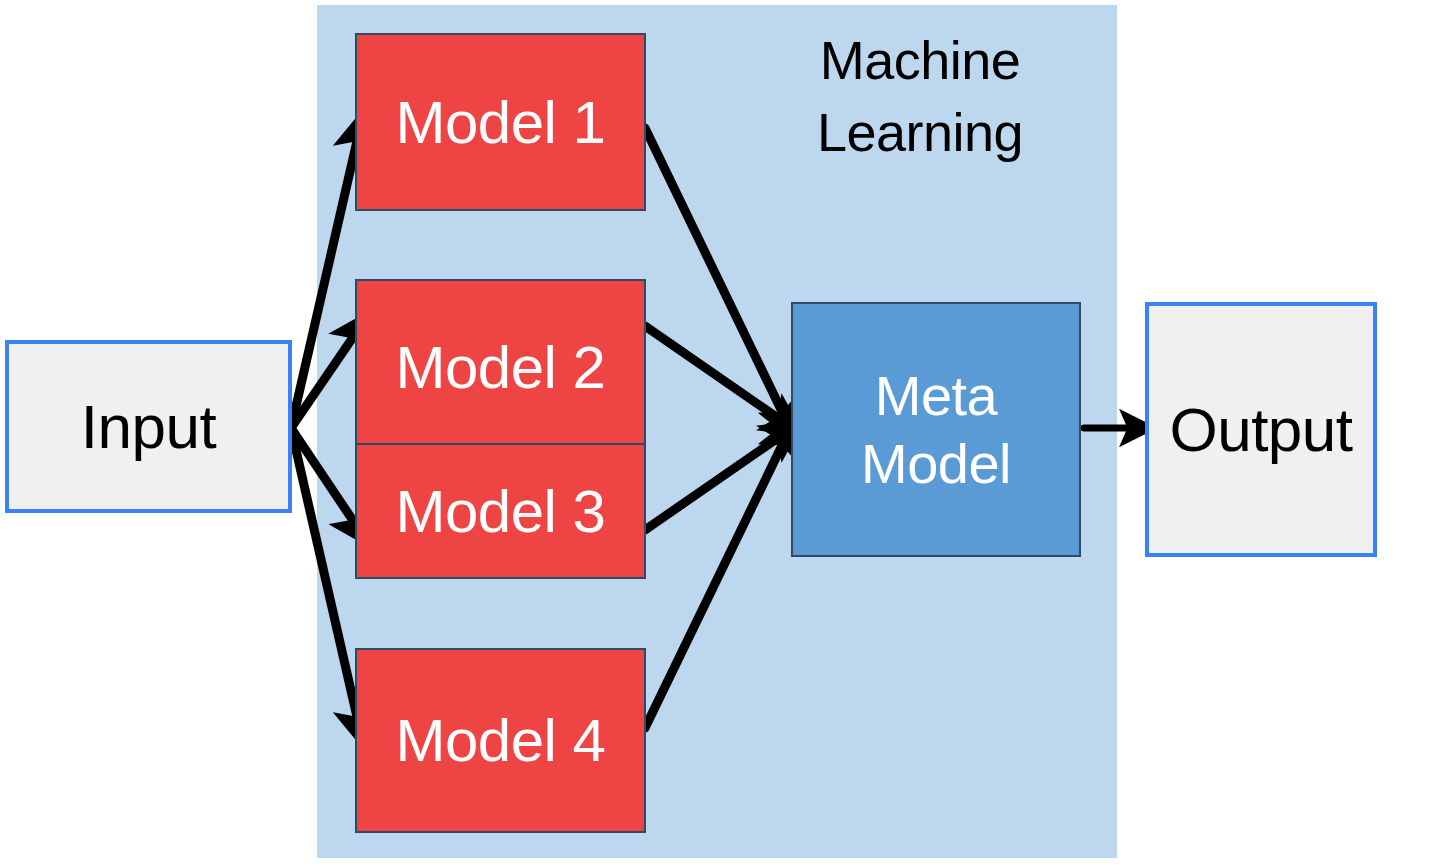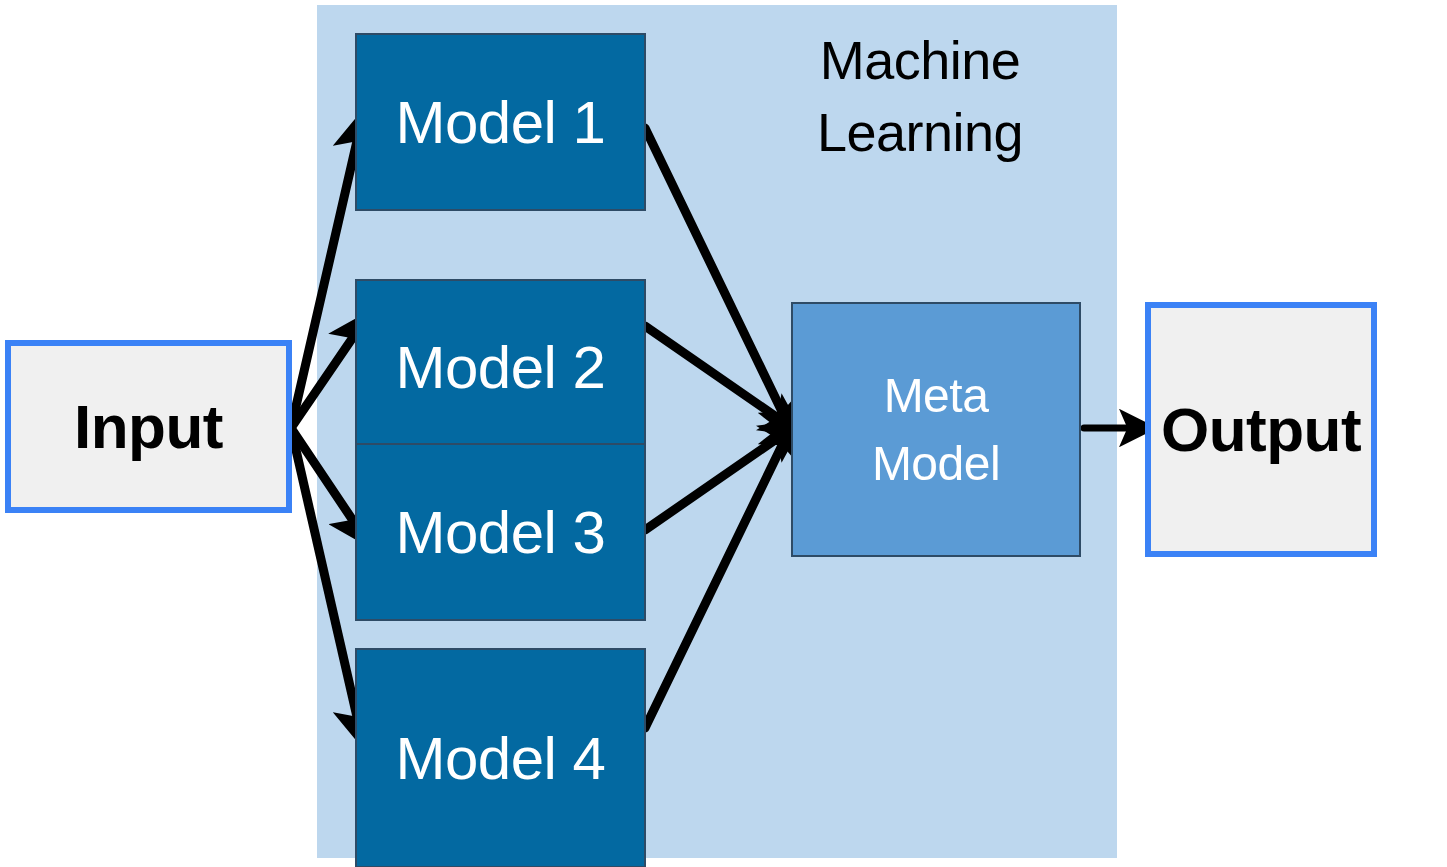--- a/index.html
+++ b/index.html
@@ -40,48 +40,47 @@
   .node {
     position: absolute;
     box-sizing: border-box;
     display: flex;
     align-items: center;
     justify-content: center;
     text-align: center;
   }
   .node-plain {
     background: #f0f0f0;
-    border: 6px solid #3b82f6;
+    border: 4px solid #3b82f6;
     color: #000000;
     font-size: 62px;
     letter-spacing: -0.5px;
-    font-weight: bold;
   }
   .node-model {
-    background: #0369a1;
+    background: #ef4444;
     border: 2px solid #2e4b66;
     color: #ffffff;
     font-size: 60px;
     letter-spacing: -0.5px;
   }
   .node-meta {
     background: #5b9bd5;
     border: 2px solid #2e4b66;
     color: #ffffff;
-    font-size: 48px;
+    font-size: 56px;
     line-height: 68px;
     letter-spacing: -0.5px;
     white-space: pre-line;
   }
   #input-box  { left: 5px;   top: 340px; width: 287px; height: 173px; }
   #output-box { left: 1145px; top: 302px; width: 232px; height: 255px; }
   #model-1 { left: 355px; top: 33px;  width: 291px; height: 178px; }
   #model-2 { left: 355px; top: 238px; width: 291px; height: 177px; margin-top: 41px; }
-  #model-3 { left: 355px; top: 443px; width: 291px; height: 178px; }
-  #model-4 { left: 355px; top: 648px; width: 291px; height: 220px; }
+  #model-3 { left: 355px; top: 443px; width: 291px; height: 136px; }
+  #model-4 { left: 355px; top: 648px; width: 291px; height: 185px; }
   #meta-model { left: 791px; top: 302px; width: 290px; height: 255px; }
   .edges {
     position: absolute;
     left: 0;
     top: 0;
     width: 1447px;
     height: 867px;
     pointer-events: none;
   }
 </style>

